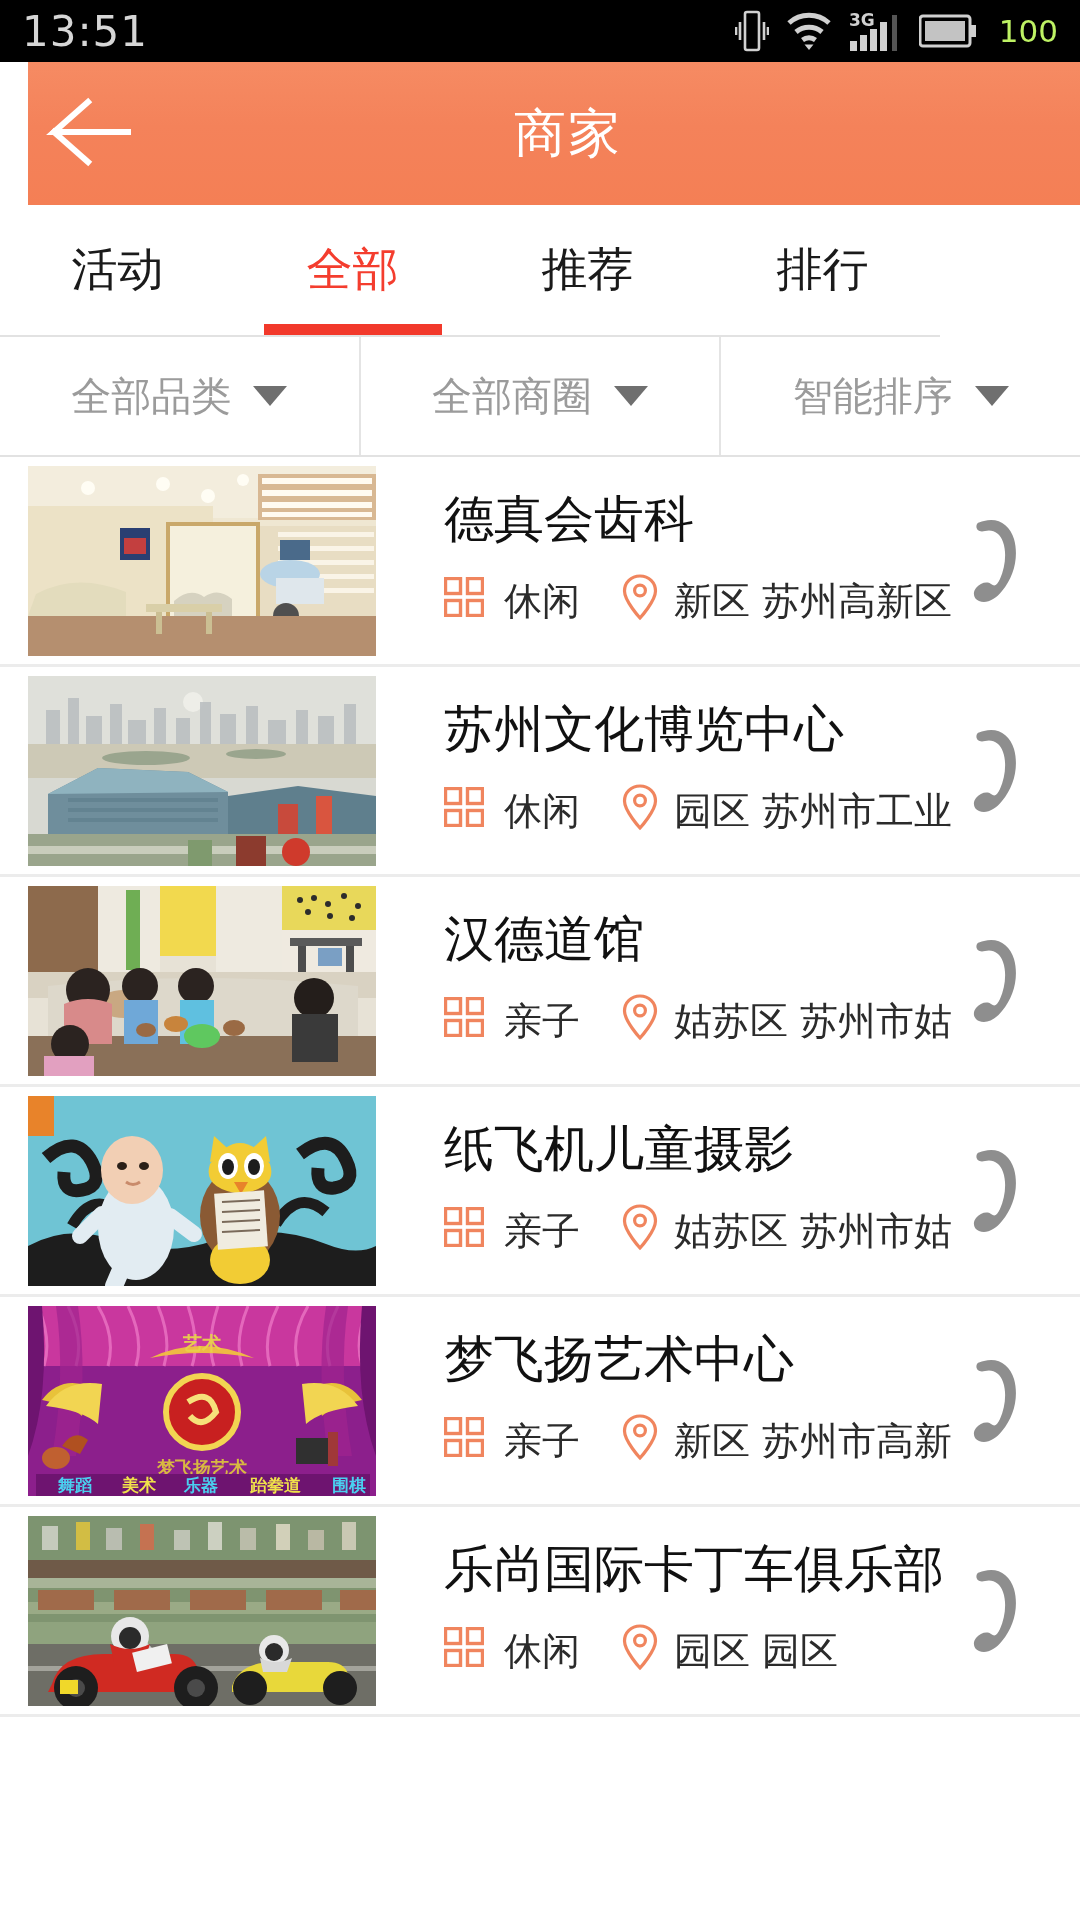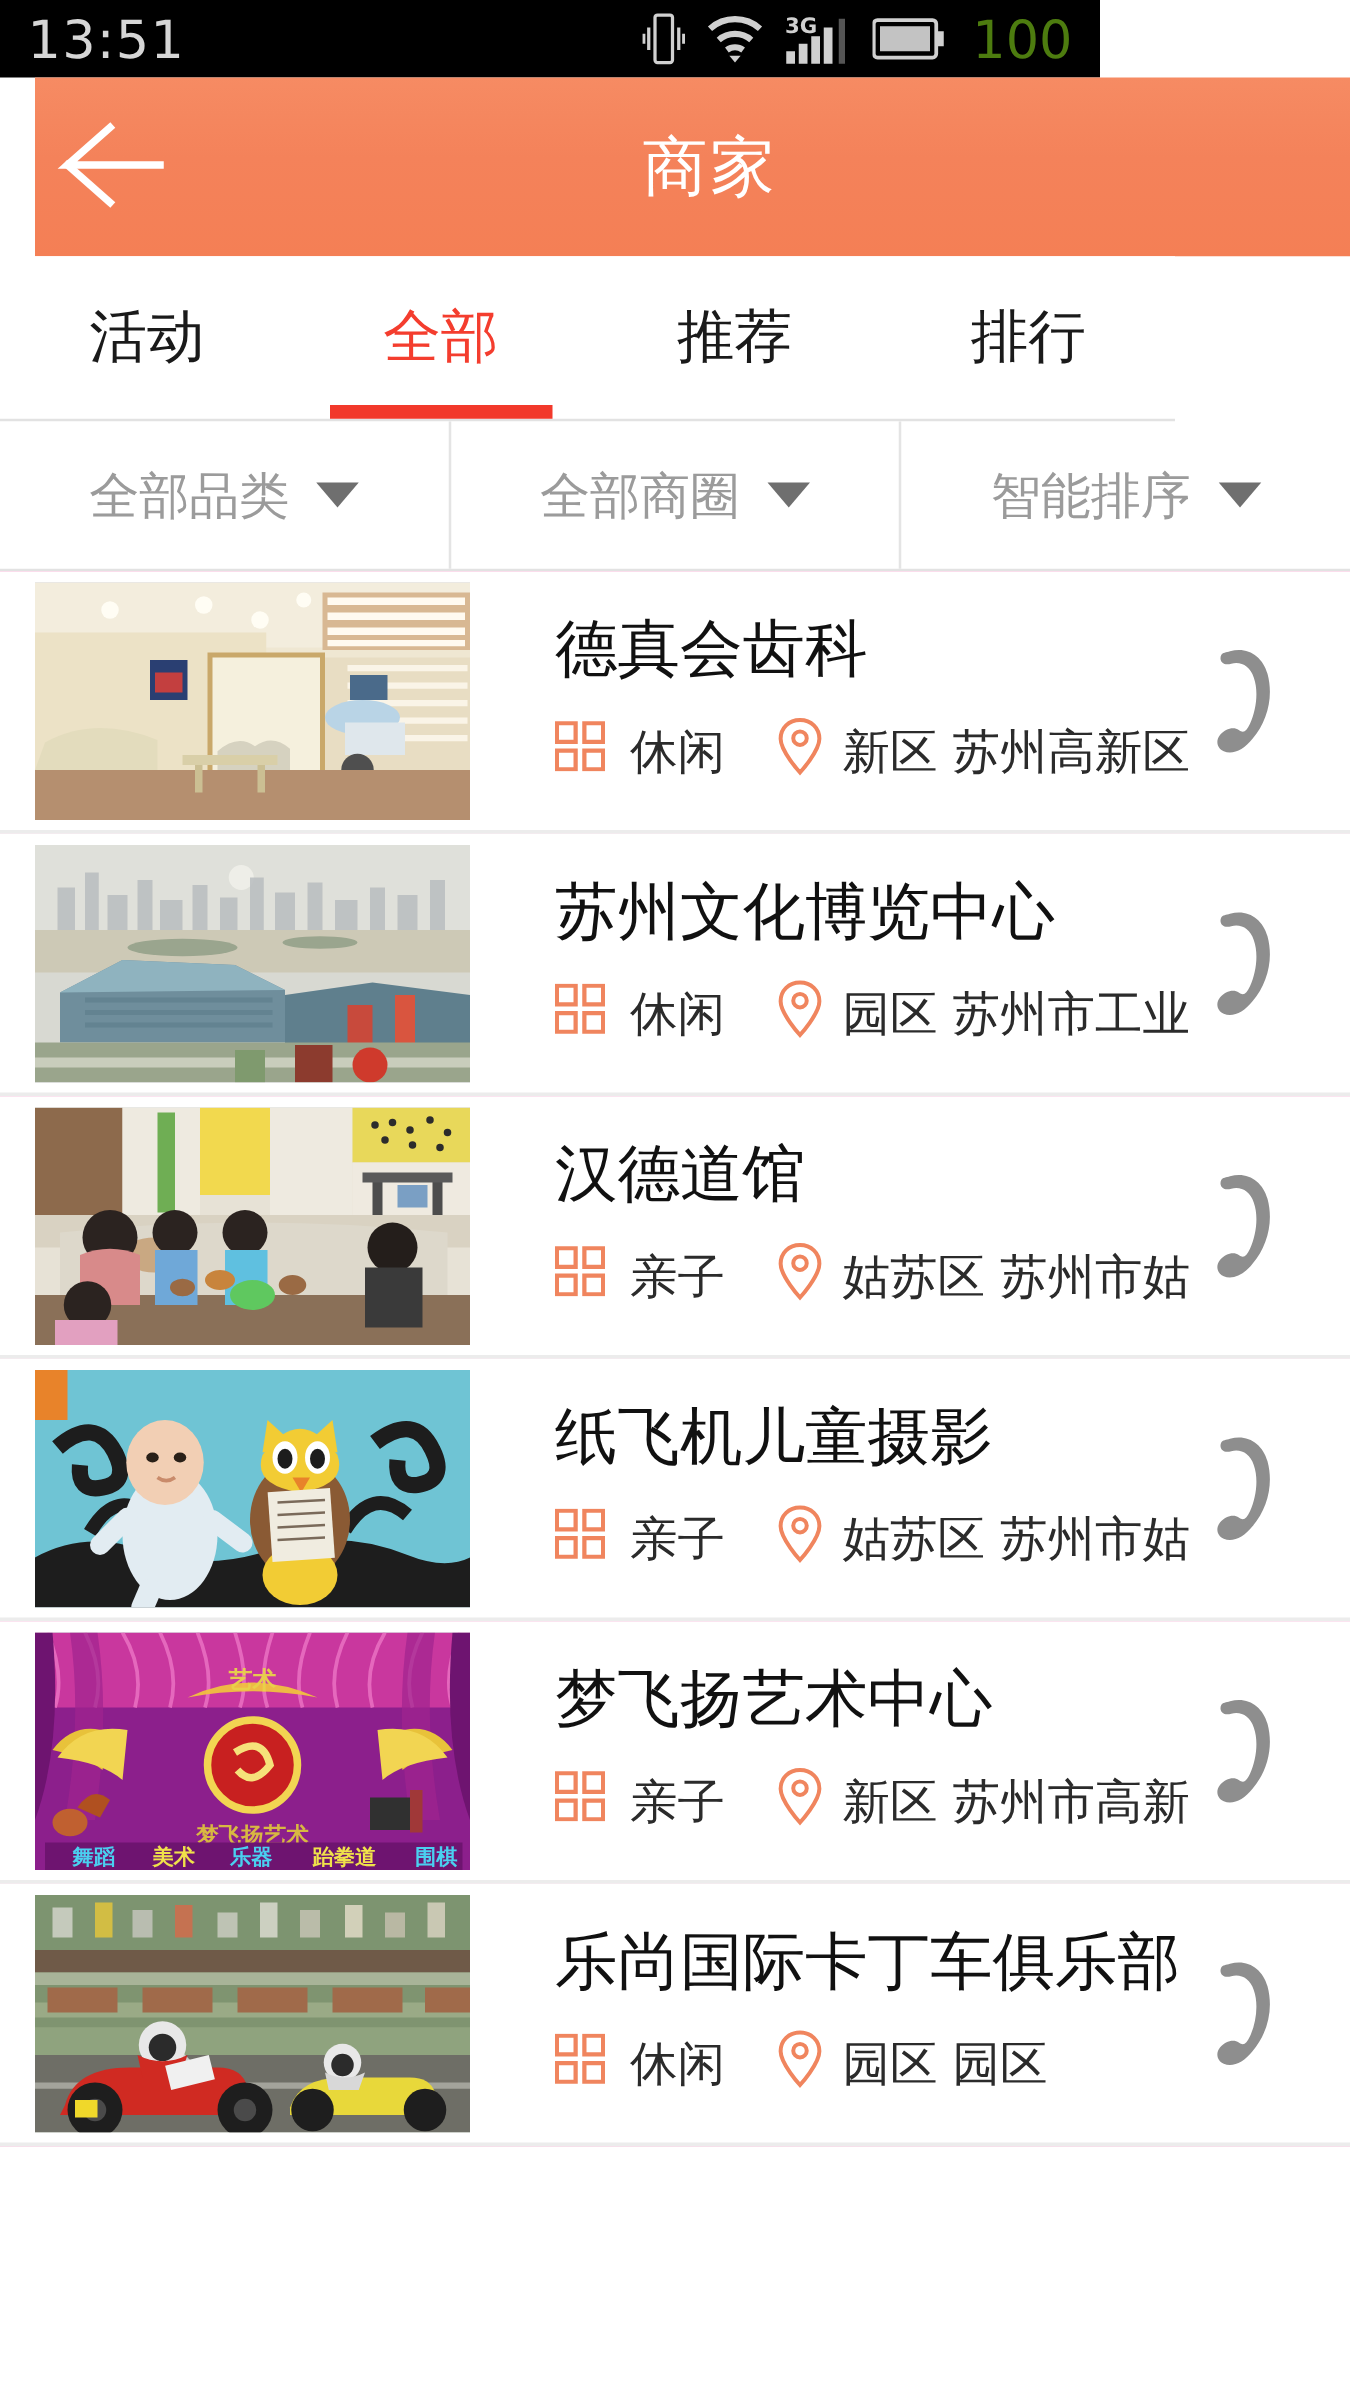--- a/index.html
+++ b/index.html
@@ -5,37 +5,37 @@
   * { box-sizing: border-box; margin: 0; padding: 0; }
   html, body {
     width: 1080px; height: 1920px;
     background: #ffffff;
     font-family: "DejaVu Sans", "Liberation Sans", sans-serif;
     overflow: hidden;
   }
 
   
   .status-bar {
-    height: 62px; width: 880px;
+    height: 62px; width: 1080px;
     background: #000000;
     display: flex; align-items: center;
     padding: 0 22px;
     color: #d8d8d8;
   }
   .status-time {
     font-size: 42px; letter-spacing: 1px;
     color: #d6d6d6; font-weight: 400;
     font-family: "DejaVu Sans", sans-serif;
   }
   .status-right {
     margin-left: auto; display: flex; align-items: center; gap: 16px;
   }
   .status-right svg { display: block; }
   .battery-num {
-    font-size: 42px; color: #4d7c0f; margin-left: 6px; letter-spacing: 0px;
+    font-size: 31px; color: #bef264; margin-left: 6px; letter-spacing: 0px;
   }
 
   
   .header {
     height: 143px; width: 1080px;
     background: linear-gradient(180deg, #f68b63 0%, #f4825a 45%, #f47f55 100%);
     display: flex; align-items: center;
     position: relative;
     margin-left: 28px;
   }

